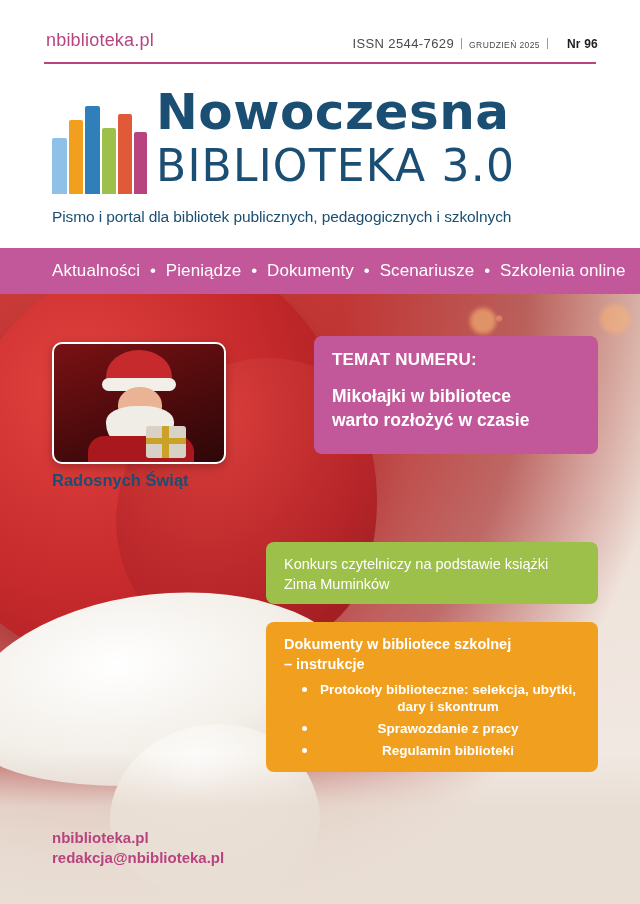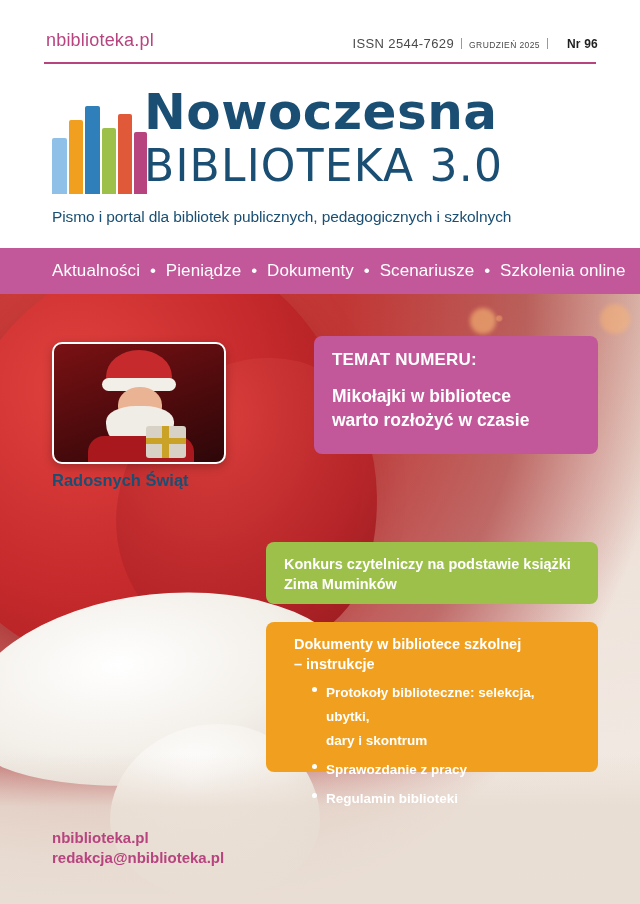--- a/index.html
+++ b/index.html
@@ -86,21 +86,21 @@
     height: 98px;
   }
   .book {
     position: absolute;
     bottom: 0;
     border-radius: 2px 2px 0 0;
   }
 
   .title-block {
     position: absolute;
-    left: 144px; top: 84px;
+    left: 156px; top: 84px;
     width: 470px;
   }
   .title-1 {
     font-size: 50px;
     font-weight: bold;
     color: #1a4f73;
     letter-spacing: 0.5px;
     line-height: 56px;
     font-family: "DejaVu Sans", sans-serif;
   }
@@ -313,49 +313,50 @@
     line-height: 24px;
   }
   .box-green {
     left: 266px; top: 248px;
     width: 332px; height: 62px;
     background: #9cc04a;
     padding: 12px 18px;
   }
   .box-green .txt {
     font-size: 14.5px;
-    font-weight: bold;
+    font-weight: normal;
     color: #ffffff;
     line-height: 20px;
   }
   .box-orange {
     left: 266px; top: 328px;
     width: 332px; height: 150px;
     background: #f0a01e;
-    padding: 12px 28px;
+    padding: 12px 18px;
   }
   .box-orange .head {
     font-size: 14.5px;
     font-weight: bold;
     color: #ffffff;
     line-height: 20px;
   }
   .box-orange ul {
     margin: 7px 0 0 0;
     padding-left: 18px;
     list-style: none;
   }
   .box-orange li {
     position: relative;
     font-size: 13.5px;
     font-weight: bold;
     color: #ffffff;
-    line-height: 24px;
+    line-height: 17px;
     margin-bottom: 5px;
     padding-left: 14px;
+    text-align: center;
   }
   .box-orange li:before {
     content: "";
     position: absolute;
     left: 0; top: 6px;
     width: 5px; height: 5px;
     border-radius: 50%;
     background: #ffffff;
   }
 

